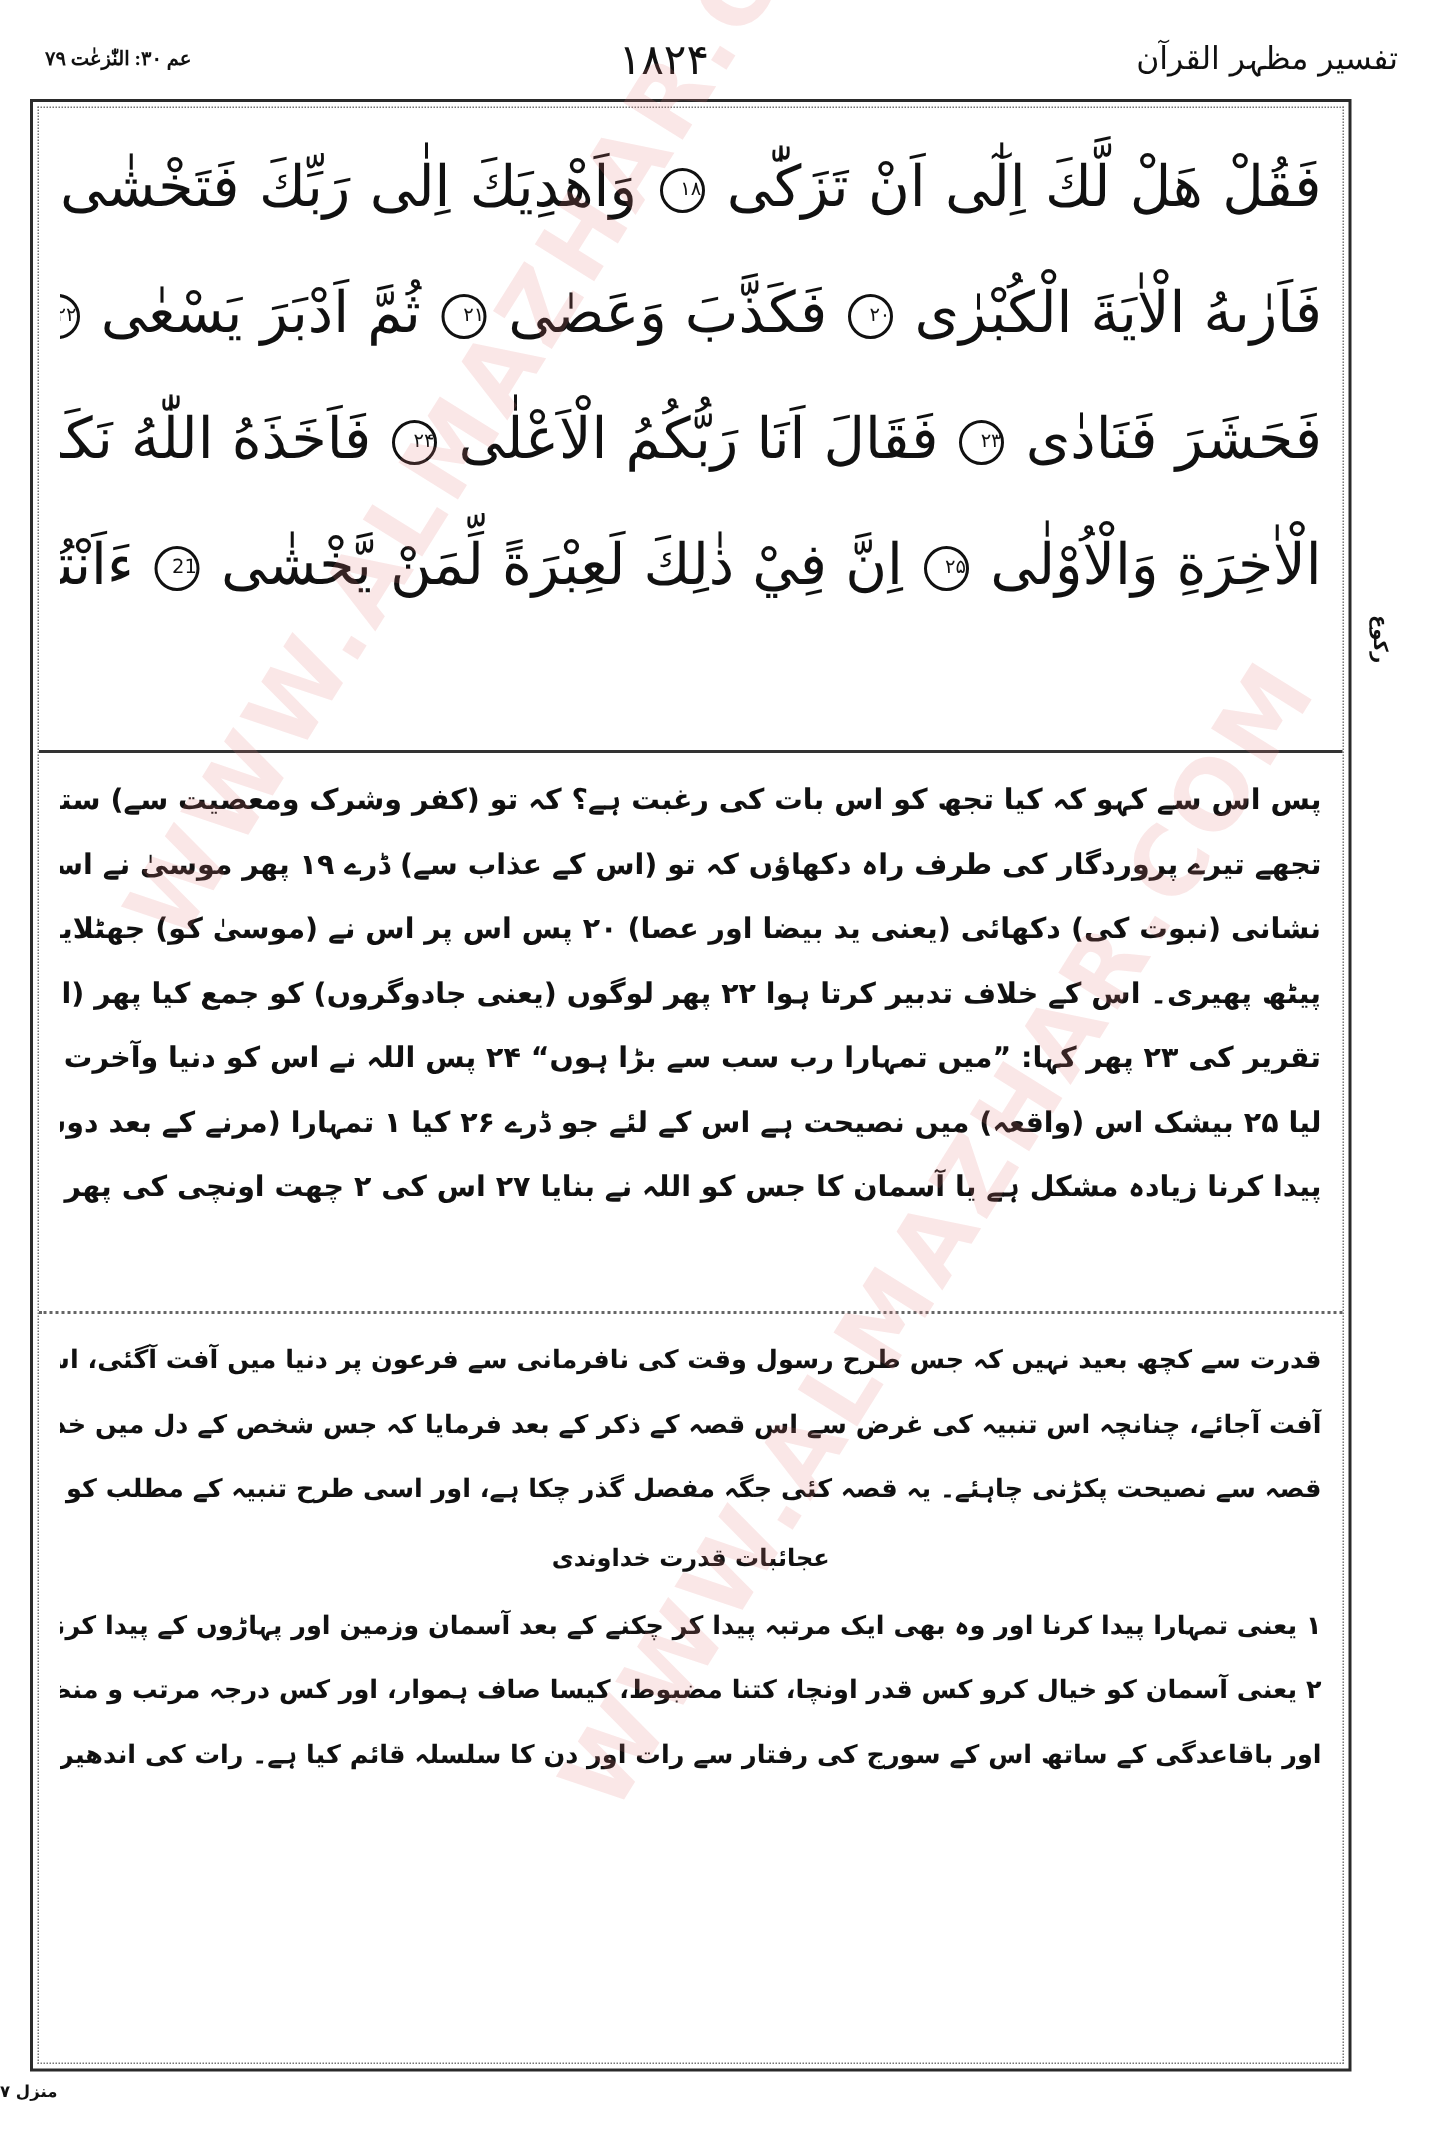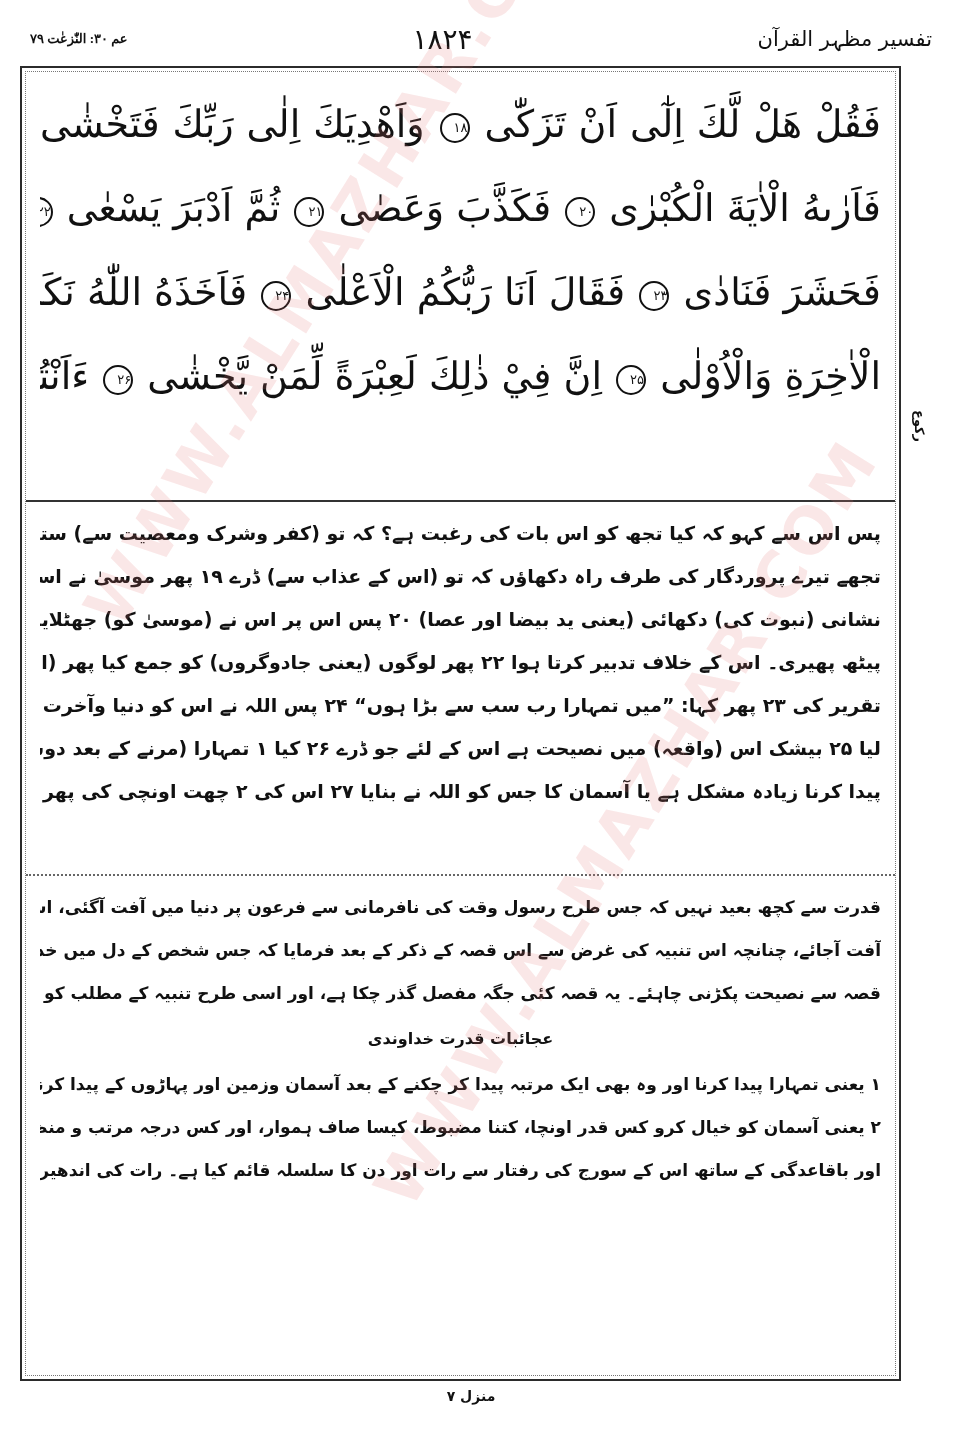--- a/index.html
+++ b/index.html
@@ -62,22 +62,22 @@
     }
     .cm-line.last { text-align-last: right; }
     .cm-heading {
       font-size: 16px; font-weight: bold; text-align: center; line-height: 48px; height: 48px;
     }
     .margin-mark {
       position: absolute; left: 912px; top: 410px; font-size: 13px; font-weight: bold;
       writing-mode: vertical-rl;
     }
     .footer-manzil {
-      position: absolute; left: 0; width: 942px; top: 1388px; text-align: center;
-      font-size: 14px; font-weight: bold; direction: rtl;
+      position: absolute; left: 0; width: 942px; top: 1388px; text-align: left;
+      font-size: 11px; font-weight: bold; direction: rtl;
     }
     .watermark {
       position: absolute; font-family: "DejaVu Sans", sans-serif; font-weight: bold;
       color: rgba(230, 120, 120, 0.18); font-size: 64px; letter-spacing: 4px;
       transform: rotate(-58deg); transform-origin: left top; white-space: nowrap;
       pointer-events: none;
     }
     .wm1 { left: 70px; top: 600px; }
     .wm2 { left: 360px; top: 1180px; }
   </style>
@@ -112,21 +112,21 @@
         <span>فَحَشَرَ فَنَادٰى</span>
         <span class="ayah-num">۲۳</span>
         <span>فَقَالَ اَنَا رَبُّكُمُ الْاَعْلٰى</span>
         <span class="ayah-num">۲۴</span>
         <span>فَاَخَذَهُ اللّٰهُ نَكَالَ</span>
       </div>
       <div class="ayah-line">
         <span>الْاٰخِرَةِ وَالْاُوْلٰى</span>
         <span class="ayah-num">۲۵</span>
         <span>اِنَّ فِيْ ذٰلِكَ لَعِبْرَةً لِّمَنْ يَّخْشٰى</span>
-        <span class="ayah-num">۲۶</span>
+        <span class="ayah-num">21</span>
         <span>ءَاَنْتُمْ</span>
       </div>
     </div>
 
     <div class="translation-box">
       <div class="tr-line">پس اس سے کہو کہ کیا تجھ کو اس بات کی رغبت ہے؟ کہ تو (کفر وشرک ومعصیت سے) ستھرا ہو جائے ۱۸ اور میں</div>
       <div class="tr-line">تجھے تیرے پروردگار کی طرف راہ دکھاؤں کہ تو (اس کے عذاب سے) ڈرے ۱۹ پھر موسیٰ نے اسے بہت بڑی</div>
       <div class="tr-line">نشانی (نبوت کی) دکھائی (یعنی ید بیضا اور عصا) ۲۰ پس اس پر اس نے (موسیٰ کو) جھٹلایا اور نافرمانی کی ۲۱ پس</div>
       <div class="tr-line">پیٹھ پھیری۔ اس کے خلاف تدبیر کرتا ہوا ۲۲ پھر لوگوں (یعنی جادوگروں) کو جمع کیا پھر (ان کے سامنے) بآواز بلند</div>
       <div class="tr-line">تقریر کی ۲۳ پھر کہا: ”میں تمہارا رب سب سے بڑا ہوں“ ۲۴ پس اللہ نے اس کو دنیا وآخرت کے عذاب میں پکڑ</div>

